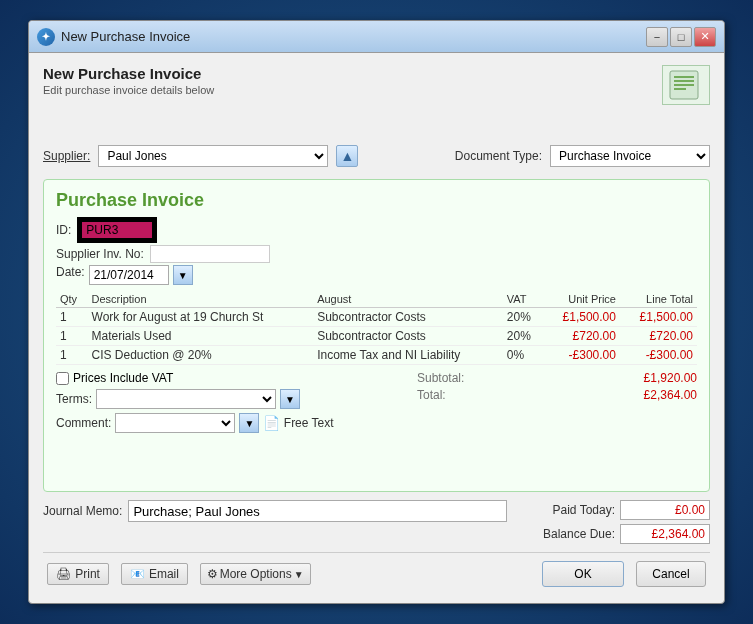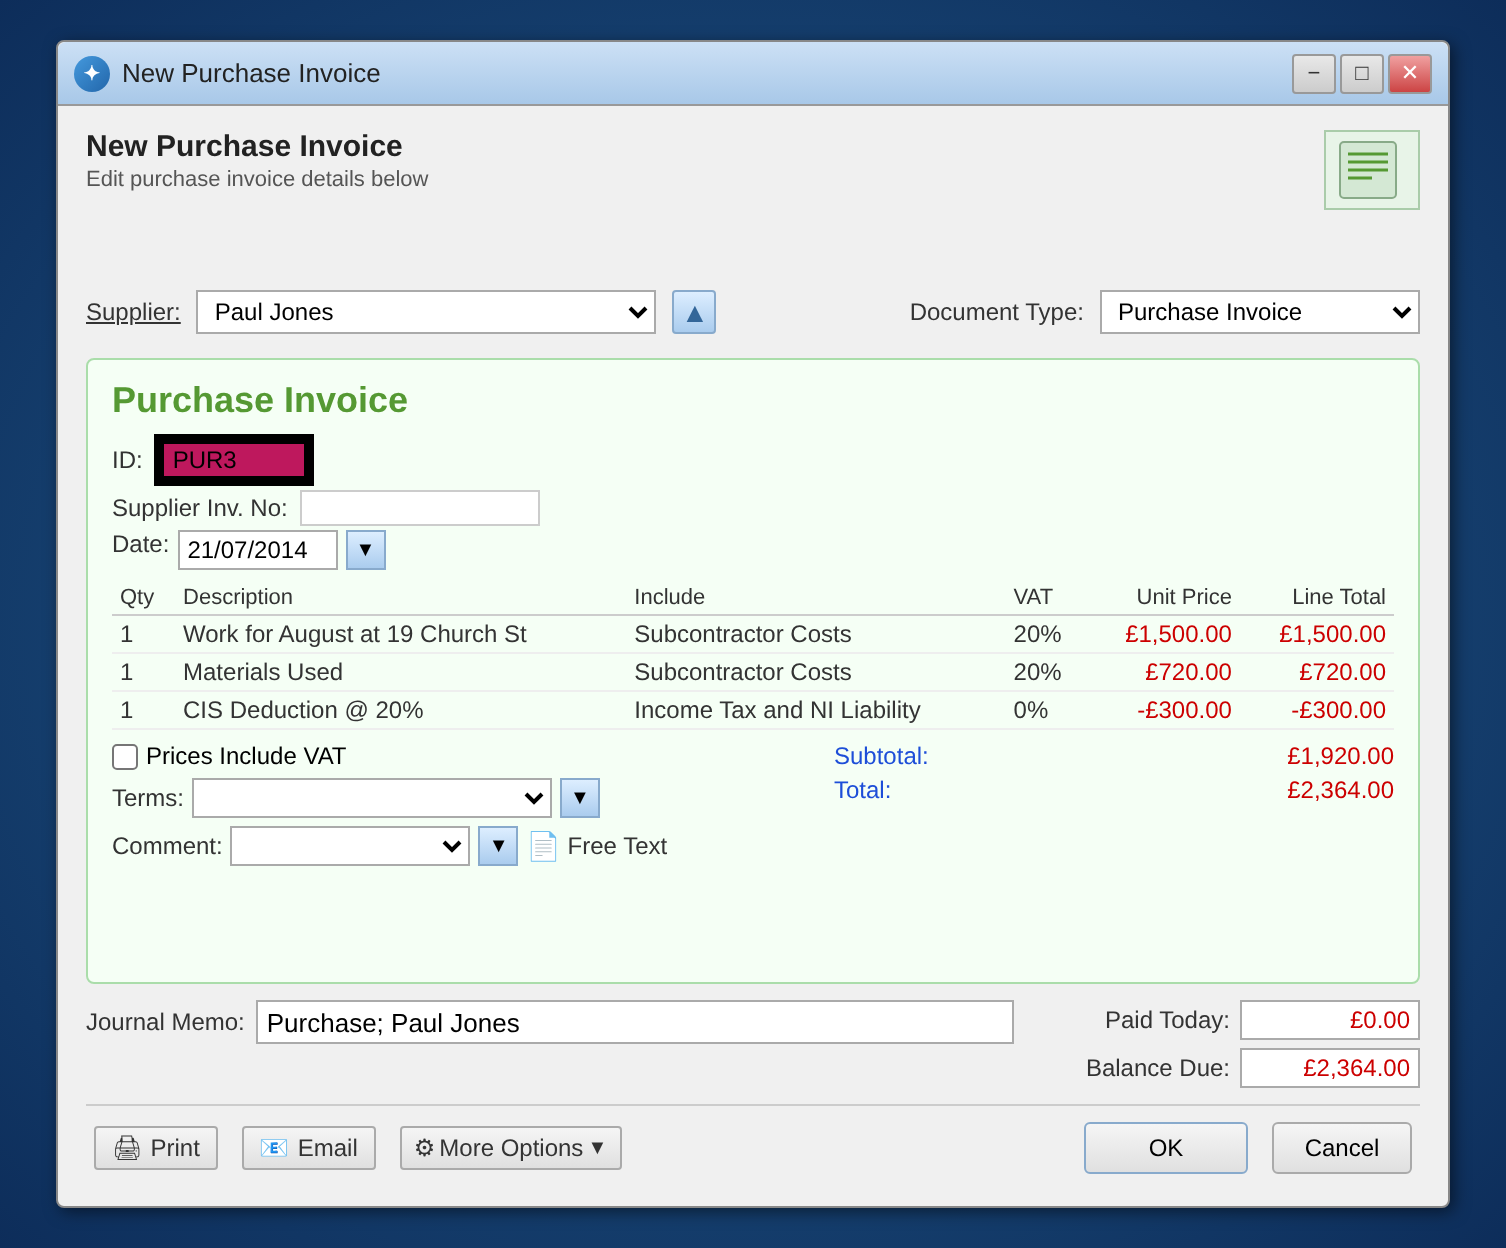--- a/index.html
+++ b/index.html
@@ -280,21 +280,21 @@
       font-size: 14px;
       color: #669933;
     }
 
     .summary-row {
       display: flex;
       justify-content: space-between;
       align-items: center;
       font-size: 12px;
     }
-    .summary-label { color: #1d4ed8; }
+    .summary-label { color: #737373; }
     .summary-label.link { color: #0066cc; text-decoration: underline; cursor: pointer; }
     .summary-value { color: #cc0000; font-weight: normal; }
     .journal-input {
       height: 22px;
       border: 1px solid #aaa;
       background: white;
       padding: 0 4px;
       font-size: 13px;
       flex: 1;
     }
@@ -458,21 +458,21 @@
           <input type="text" class="date-input" value="21/07/2014" style="">
           <div class="cal-btn">▼</div>
         </div>
       </div>
 
       <table class="invoice-table">
         <thead>
           <tr>
             <th>Qty</th>
             <th>Description</th>
-            <th>Include</th>
+            <th>August</th>
             <th>VAT</th>
             <th class="right">Unit Price</th>
             <th class="right">Line Total</th>
           </tr>
         </thead>
         <tbody id="invoice-table-body">
         <tr>
               <td class="black">1</td>
               <td class="black">Work for August at 19 Church St</td>
               <td class="black">Subcontractor Costs</td>

